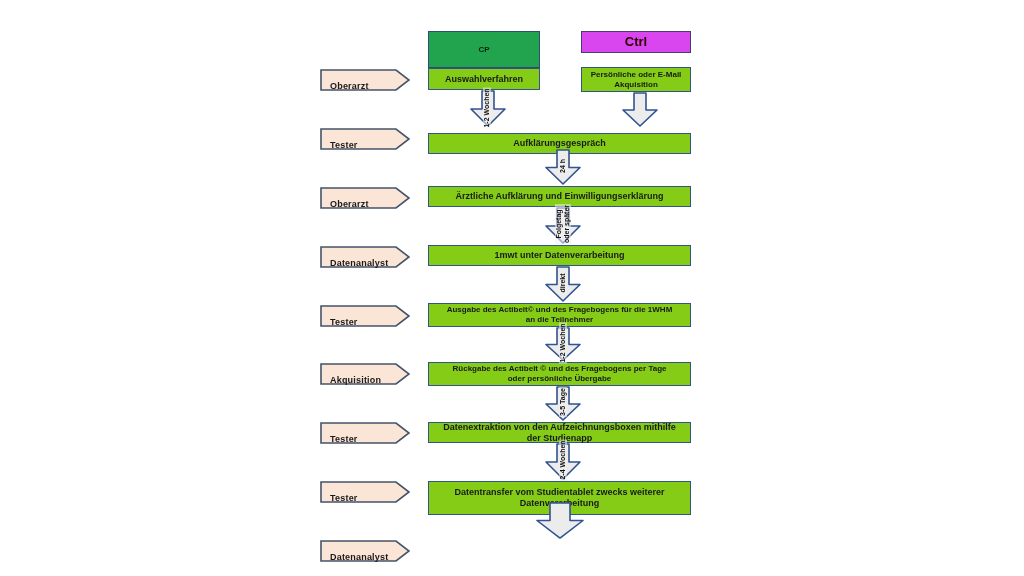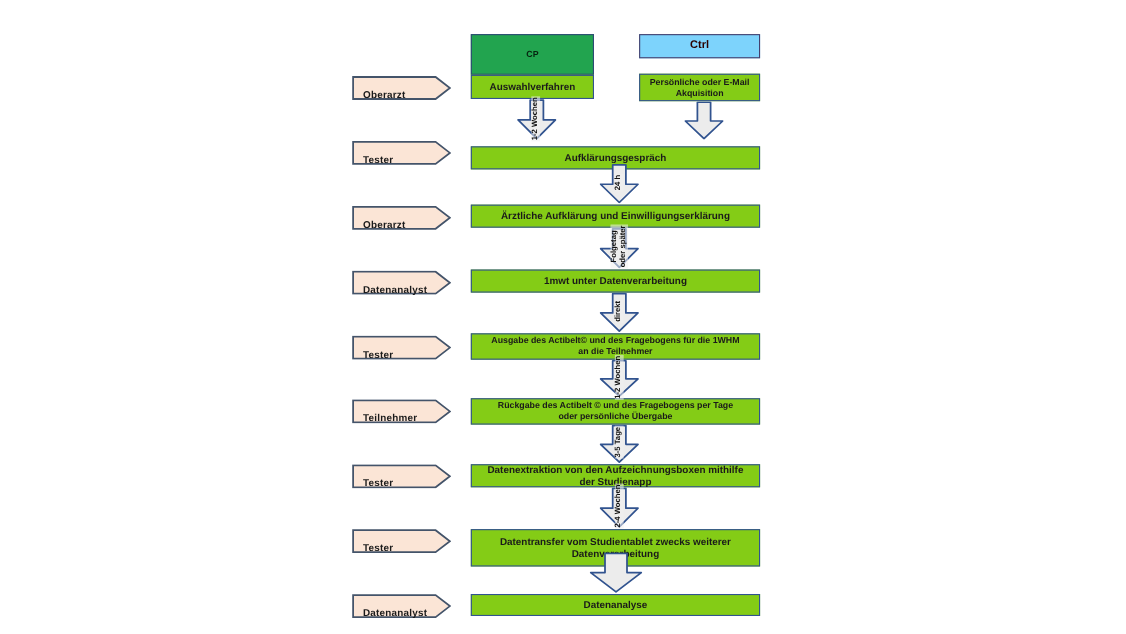--- a/index.html
+++ b/index.html
@@ -16,21 +16,21 @@
   }
   
   .box{
     position:absolute;box-sizing:border-box;
     background:#84cc16;border:1.6px solid #31538f;
     display:flex;align-items:center;justify-content:center;text-align:center;
     font-size:9px;font-weight:bold;color:#1a1a1a;line-height:1.2;padding:1px 8px;
   }
   .box.twoline{font-size:8px;line-height:1.25;padding:1px 14px;}
   .box.header-cp{background:#22a44f;border-color:#2d4b73;color:#06230f;font-size:8px;}
-  .box.header-ctrl{background:#7dd3fc;border-color:#44406e;color:#2b0000;font-size:10px;}
+  .box.header-ctrl{background:#d946ef;border-color:#44406e;color:#2b0000;font-size:13px;}
   
   .arrow{position:absolute;}
   .arrow svg{display:block;width:100%;height:100%;}
   .arrow polygon{fill:#ececec;stroke:#31538f;stroke-width:1.6;stroke-linejoin:round;}
   
   .alabel{
     position:absolute;transform:translate(-50%,-50%) rotate(-90deg);
     font-size:7px;font-weight:bold;color:#111;white-space:pre-line;text-align:center;
     line-height:1.15;background:rgba(240,240,240,0.55);padding:0 1px;
   }
@@ -67,21 +67,21 @@
   <div class="role" style="top:305px">
     <svg viewBox="0 0 90 22" preserveAspectRatio="none">
         <polygon points="1,1 76,1 89,11 76,21 1,21" fill="#fbe5d6" stroke="#44546a" stroke-width="1.6"></polygon>
       </svg>
     <span class="role-label">Tester</span>
   </div>
   <div class="role" style="top:363px">
     <svg viewBox="0 0 90 22" preserveAspectRatio="none">
         <polygon points="1,1 76,1 89,11 76,21 1,21" fill="#fbe5d6" stroke="#44546a" stroke-width="1.6"></polygon>
       </svg>
-    <span class="role-label">Teilnehmer</span>
+    <span class="role-label">Akquisition</span>
   </div>
   <div class="role" style="top:422px">
     <svg viewBox="0 0 90 22" preserveAspectRatio="none">
         <polygon points="1,1 76,1 89,11 76,21 1,21" fill="#fbe5d6" stroke="#44546a" stroke-width="1.6"></polygon>
       </svg>
     <span class="role-label">Tester</span>
   </div>
   <div class="role" style="top:481px">
     <svg viewBox="0 0 90 22" preserveAspectRatio="none">
         <polygon points="1,1 76,1 89,11 76,21 1,21" fill="#fbe5d6" stroke="#44546a" stroke-width="1.6"></polygon>
@@ -101,21 +101,20 @@
   <div class="box" style="left:428px;top:68px;width:112px;height:22px">Auswahlverfahren</div>
   <div class="box twoline" style="left:581px;top:67px;width:110px;height:25px;padding:1px 6px">Persönliche oder E-Mail Akquisition</div>
 
   <div class="box" style="left:428px;top:133px;width:263px;height:21px">Aufklärungsgespräch</div>
   <div class="box" style="left:428px;top:186px;width:263px;height:21px">Ärztliche Aufklärung und Einwilligungserklärung</div>
   <div class="box" style="left:428px;top:245px;width:263px;height:21px">1mwt unter Datenverarbeitung</div>
   <div class="box twoline" style="left:428px;top:303px;width:263px;height:24px">Ausgabe des Actibelt© und des Fragebogens für die 1WHM an die Teilnehmer</div>
   <div class="box twoline" style="left:428px;top:362px;width:263px;height:24px">Rückgabe des Actibelt © und des Fragebogens per Tage oder persönliche Übergabe</div>
   <div class="box" style="left:428px;top:422px;width:263px;height:21px">Datenextraktion von den Aufzeichnungsboxen mithilfe der Studienapp</div>
   <div class="box" style="left:428px;top:481px;width:263px;height:34px">Datentransfer vom Studientablet zwecks weiterer Datenverarbeitung</div>
-  <div class="box" style="left:428px;top:540px;width:263px;height:20px">Datenanalyse</div>
 
   <div class="arrow" style="left:470px;top:90px;width:36px;height:37px">
     <svg viewBox="0 0 36 38" preserveAspectRatio="none">
         <polygon points="12,1 24,1 24,19.5 35,19.5 18,37 1,19.5 12,19.5"></polygon>
       </svg>
   </div>
   <div class="arrow" style="left:622px;top:92px;width:36px;height:35px">
     <svg viewBox="0 0 36 38" preserveAspectRatio="none">
         <polygon points="12,1 24,1 24,19.5 35,19.5 18,37 1,19.5 12,19.5"></polygon>
       </svg>

